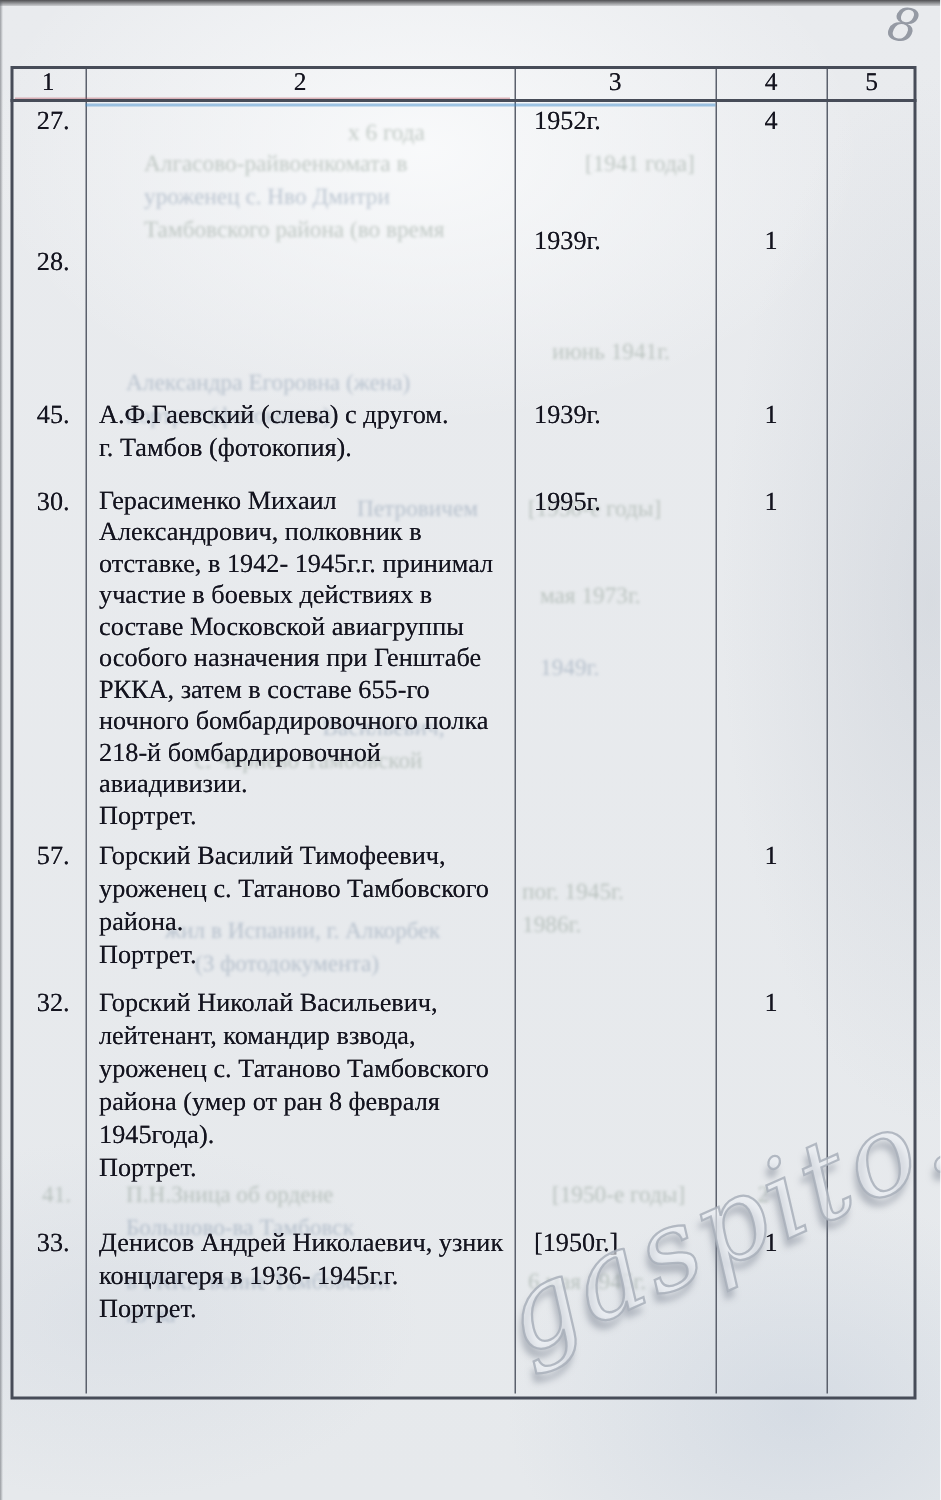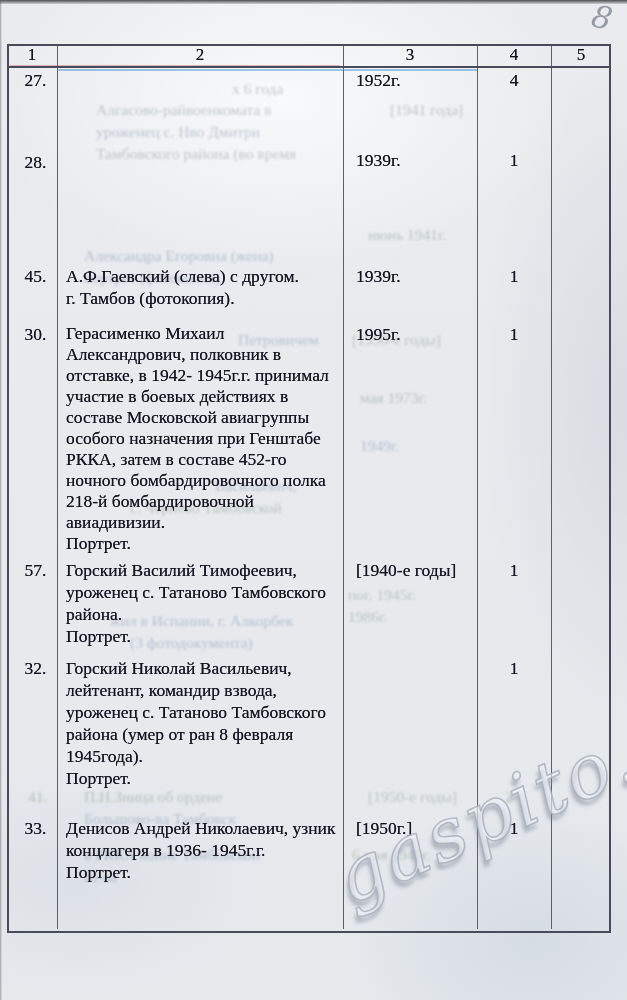--- a/index.html
+++ b/index.html
@@ -112,51 +112,50 @@
   <div class="hc hc1">1</div>
   <div class="hc hc2">2</div>
   <div class="hc hc3">3</div>
   <div class="hc hc4">4</div>
   <div class="hc hc5">5</div>
 
   <div class="cell num" style="top:69px">27.</div>
   <div class="cell date" style="top:69px">1952г.</div>
   <div class="cell count" style="top:69px">4</div>
 
-  <div class="cell num" style="top:151px">28.</div>
+  <div class="cell num" style="top:163px">28.</div>
   <div class="cell date" style="top:149px">1939г.</div>
   <div class="cell count" style="top:149px">1</div>
 
   <div class="cell num" style="top:265px">45.</div>
   <div class="cell desc" style="top:265px">А.Ф.Гаевский (слева) с другом.
 г. Тамбов (фотокопия).</div>
   <div class="cell date" style="top:265px">1939г.</div>
   <div class="cell count" style="top:265px">1</div>
 
   <div class="cell num" style="top:323px">30.</div>
   <div class="cell desc lh21" style="top:323px">Герасименко Михаил
 Александрович, полковник в
 отставке, в 1942- 1945г.г. принимал
 участие в боевых действиях в
 составе Московской авиагруппы
 особого назначения при Генштабе
-РККА, затем в составе 452-го
+РККА, затем в составе 655-го
 ночного бомбардировочного полка
 218-й бомбардировочной
 авиадивизии.
 Портрет.</div>
   <div class="cell date" style="top:323px">1995г.</div>
   <div class="cell count" style="top:323px">1</div>
 
   <div class="cell num" style="top:559px">57.</div>
   <div class="cell desc" style="top:559px">Горский Василий Тимофеевич,
 уроженец с. Татаново Тамбовского
 района.
 Портрет.</div>
-  <div class="cell date" style="top:559px">[1940-е годы]</div>
   <div class="cell count" style="top:559px">1</div>
 
   <div class="cell num" style="top:657px">32.</div>
   <div class="cell desc" style="top:657px">Горский Николай Васильевич,
 лейтенант, командир взвода,
 уроженец с. Татаново Тамбовского
 района (умер от ран 8 февраля
 1945года).
 Портрет.</div>
   <div class="cell count" style="top:657px">1</div>

